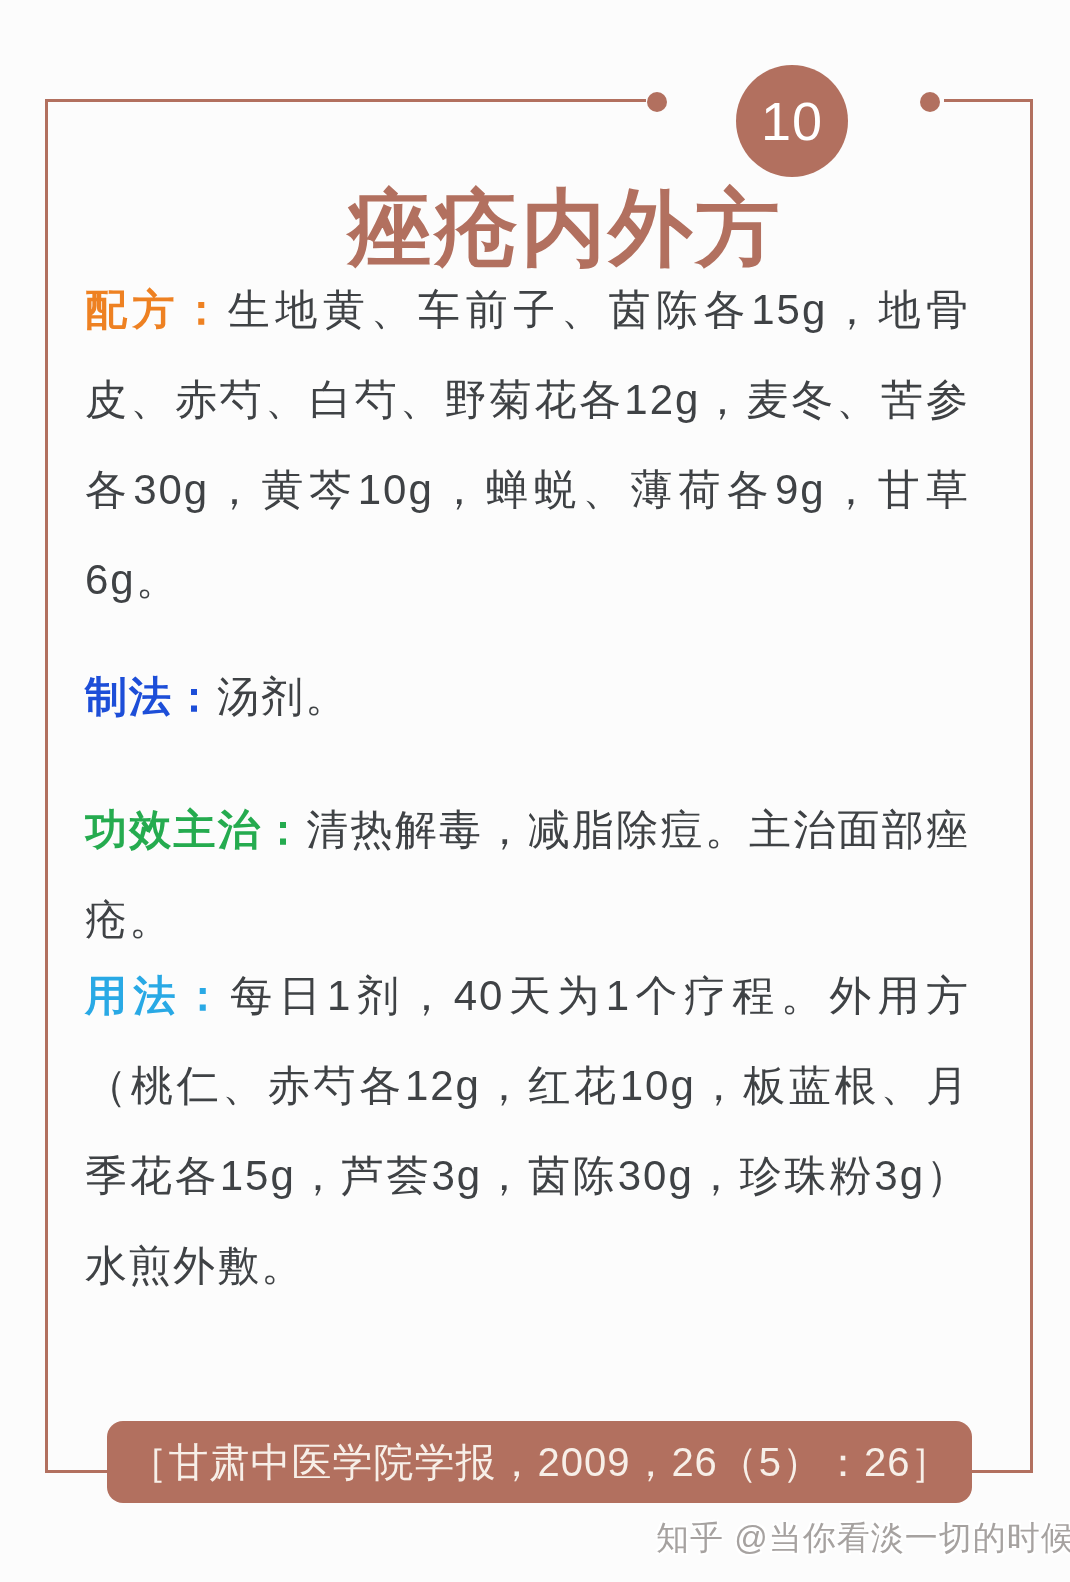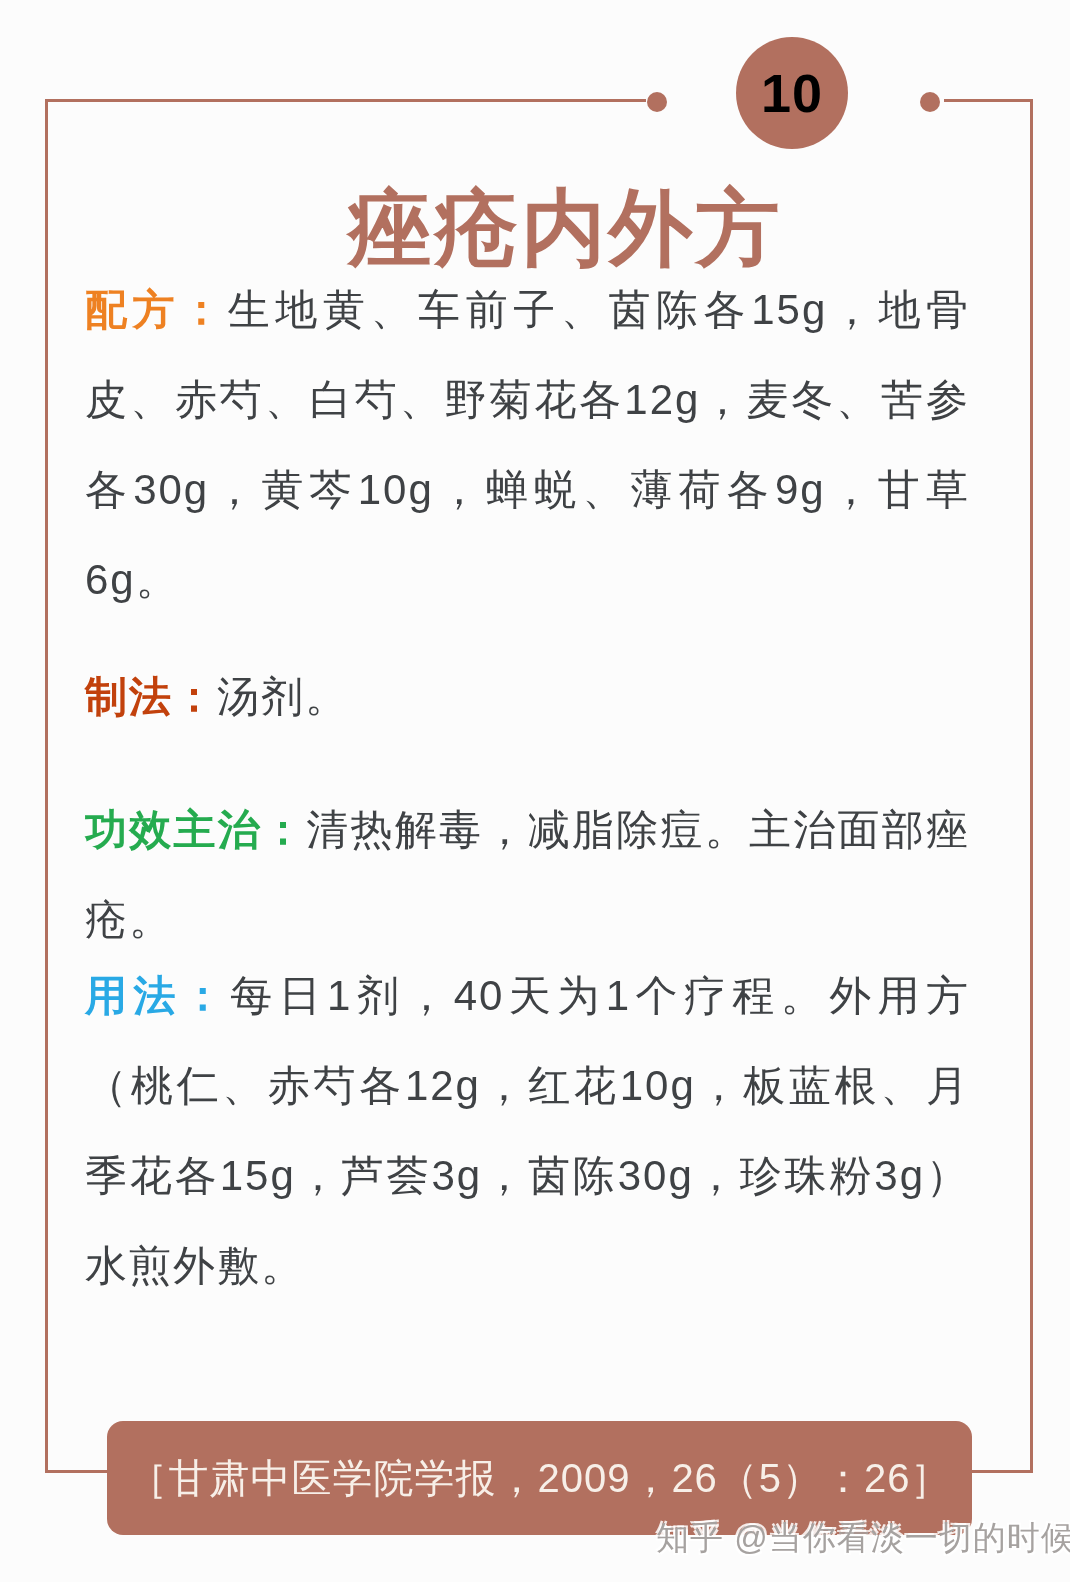--- a/index.html
+++ b/index.html
@@ -25,50 +25,50 @@
     position:absolute;left:646px;top:96px;width:298px;height:10px;
     background:var(--bg);
   }
   .dot{
     position:absolute;width:20px;height:20px;border-radius:50%;
     background:var(--accent);top:92px;
   }
   .dot-left{left:647px;}
   .dot-right{left:920px;}
   .number-badge{
-    position:absolute;left:736px;top:37px;width:112px;height:112px;
+    position:absolute;left:736px;top:65px;width:112px;height:112px;
     border-radius:50%;background:var(--accent);
     display:flex;align-items:center;justify-content:center;
-    color:#000000;font-size:54px;font-weight:700;letter-spacing:1px;
+    color:#ffffff;font-size:54px;font-weight:400;letter-spacing:1px;
   }
 
   .title{
     position:absolute;left:48px;top:186px;width:982px;
     text-align:center;transform:translateX(26px);
     color:var(--accent);font-size:84px;font-weight:700;
     letter-spacing:3px;line-height:84px;white-space:nowrap;
   }
 
   .para{
     position:absolute;left:85px;width:885px;
     color:var(--body);font-size:42px;line-height:90px;
     letter-spacing:2px;text-align:justify;
   }
   .para .label{font-weight:700;}
   .p-formula{top:265px;}
   .p-preparation{top:652px;}
   .p-efficacy{top:785px;}
   .p-usage{top:951px;}
   .c-orange{color:#ee8122;}
-  .c-purple{color:#c2410c;}
+  .c-purple{color:#1d4ed8;}
   .c-green{color:#25ab4f;}
   .c-blue{color:#29a9e5;}
 
   .citation{
-    position:absolute;left:107px;top:1421px;width:865px;height:114px;
+    position:absolute;left:107px;top:1421px;width:865px;height:82px;
     background:var(--accent);border-radius:16px;
     display:flex;align-items:center;justify-content:center;
     color:#f7efe8;font-size:40px;letter-spacing:1px;white-space:nowrap;
     z-index:3;
   }
 
   .watermark{
     position:absolute;left:656px;top:1516px;z-index:4;
     color:#a6a2a0;font-size:33px;letter-spacing:1px;white-space:nowrap;
     text-shadow:-2px -2px 0 rgba(255,255,255,.85),

